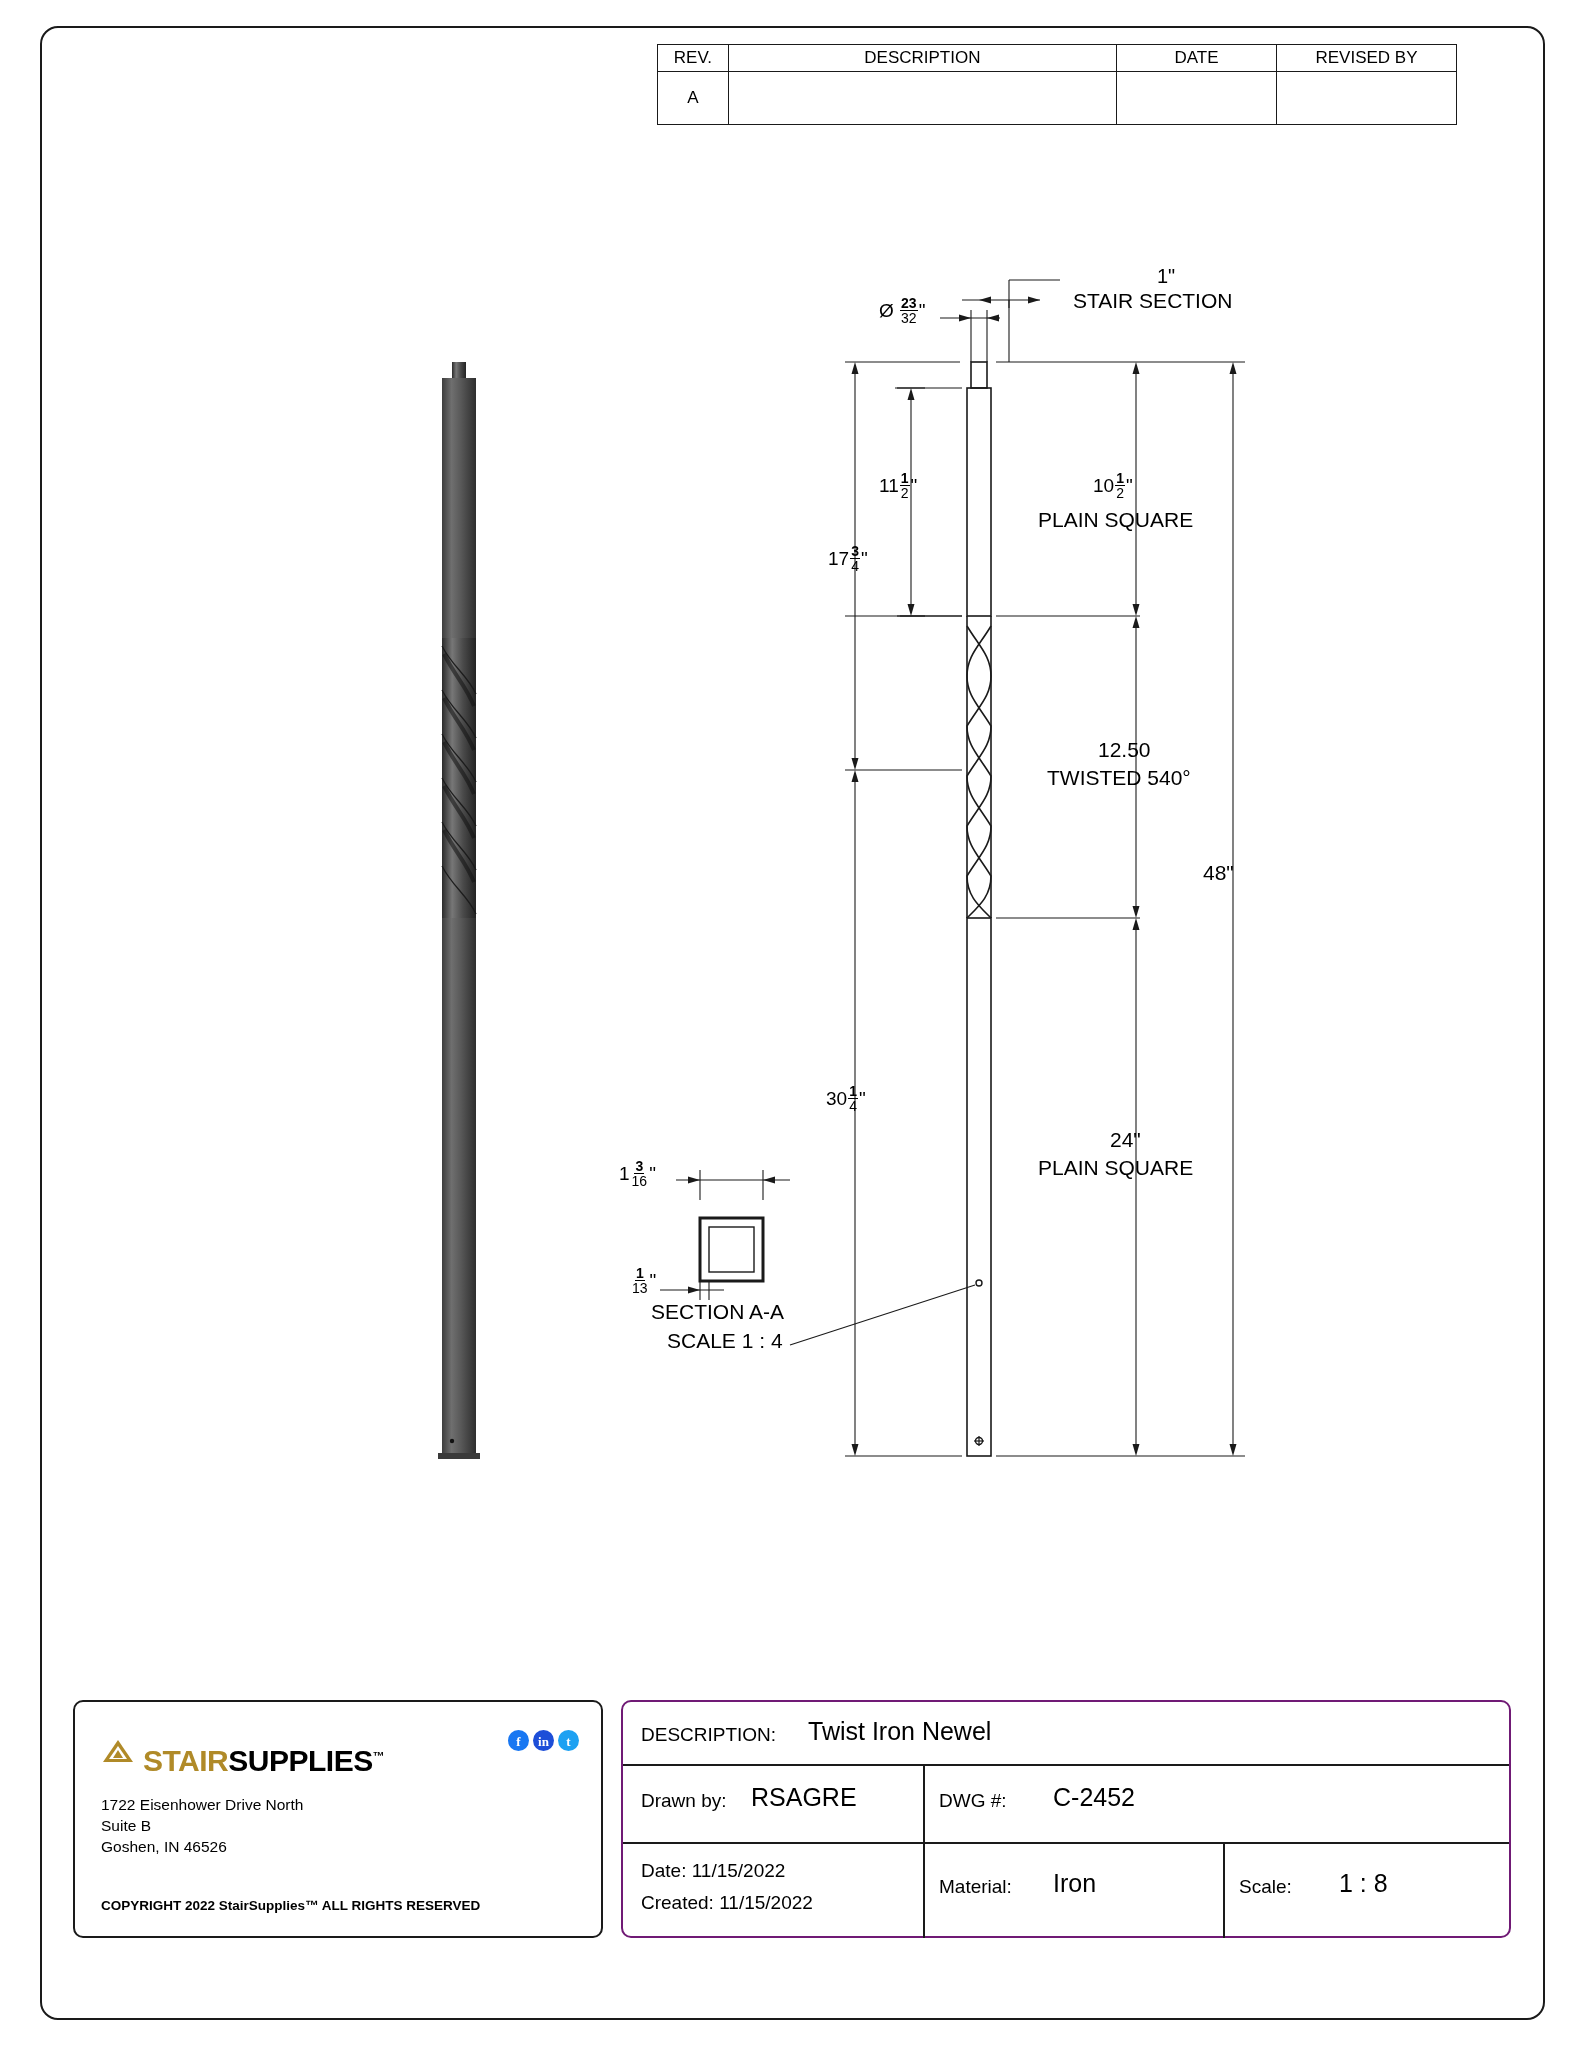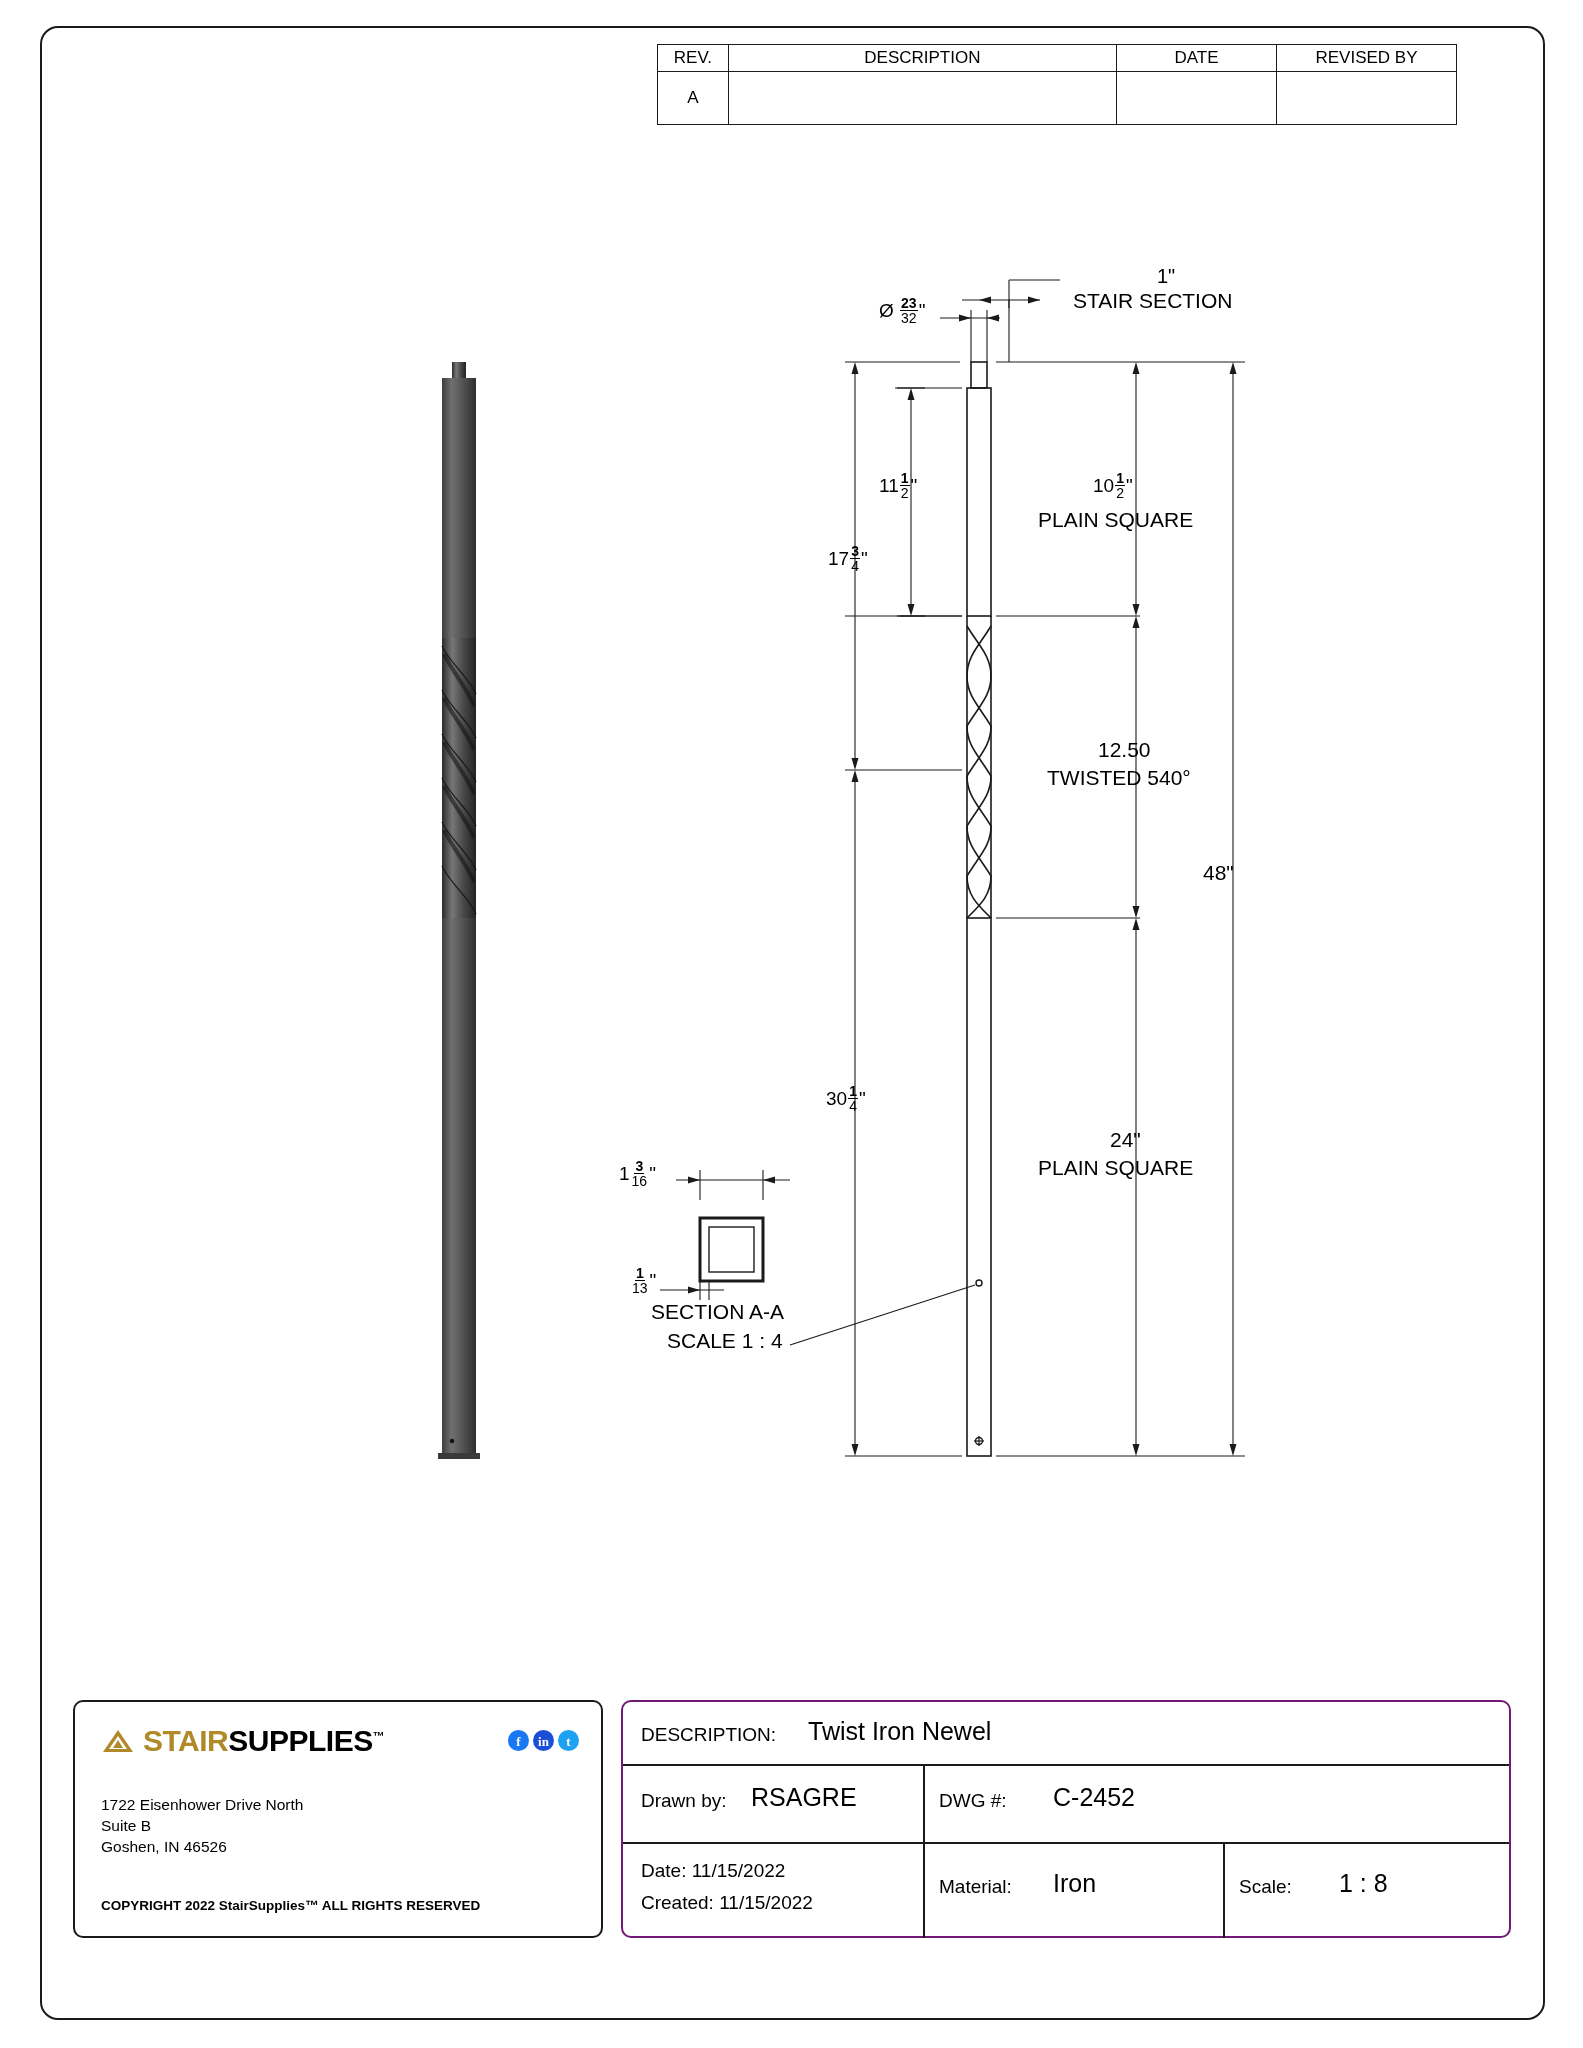--- a/index.html
+++ b/index.html
@@ -73,20 +73,21 @@
   }
   .logo-mark {
     width: 34px; height: 26px;
     margin-right: 8px;
     position: relative;
   }
   .logo-text {
     font-size: 30px;
     font-weight: bold;
     letter-spacing: -0.5px;
+    margin-top: 20px;
   }
   .logo-text .gold { color: #b08a28; }
   .logo-text .tm {
     font-size: 12px;
     vertical-align: super;
     font-weight: bold;
   }
   .socials {
     position: absolute;
     right: 22px; top: 28px;

